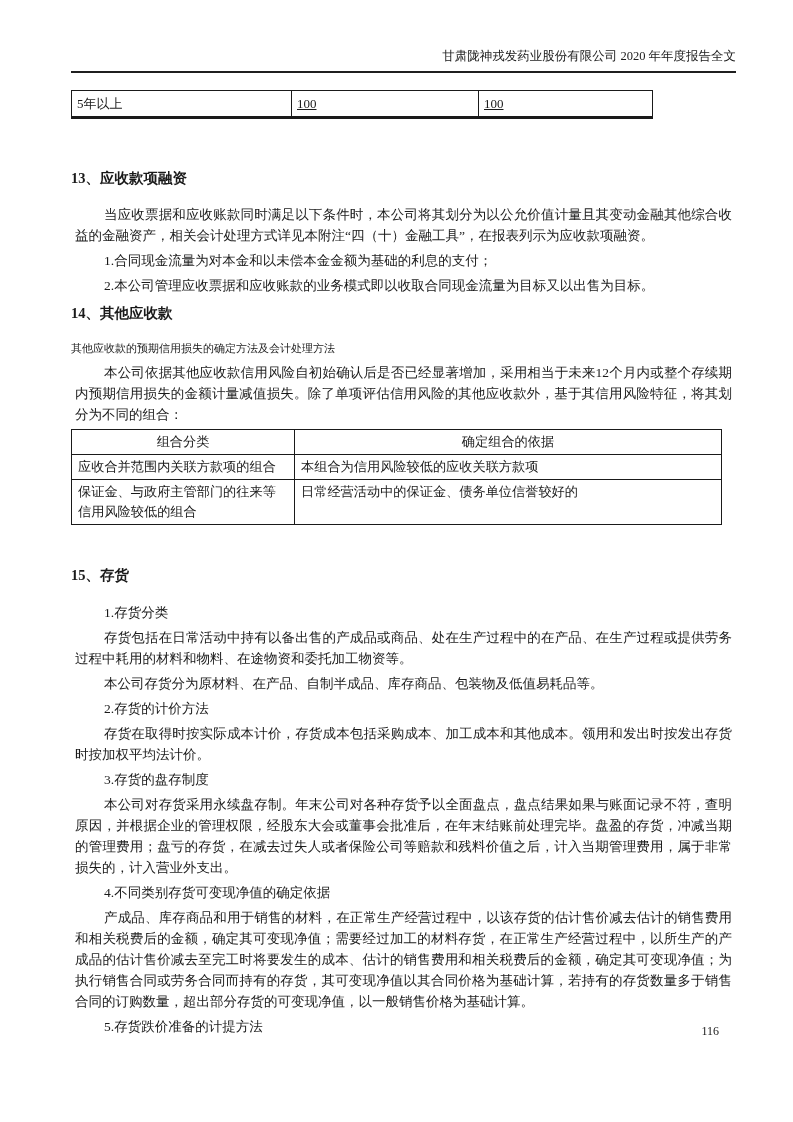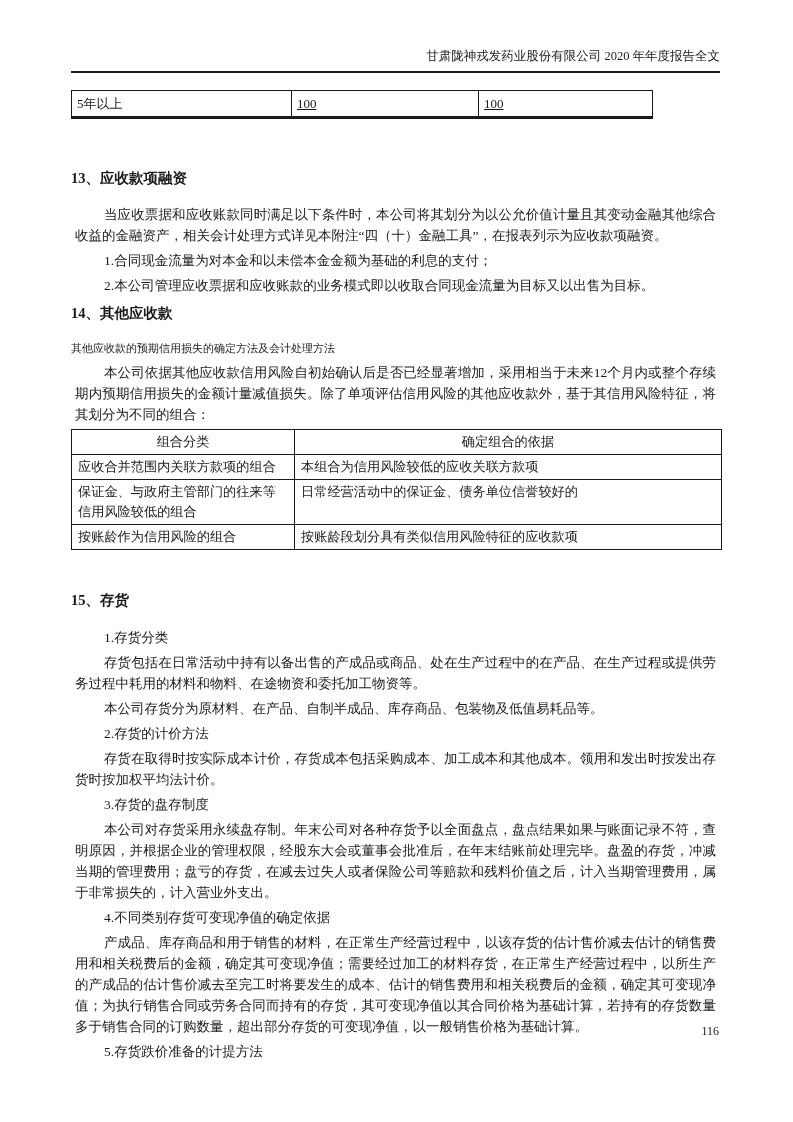--- a/index.html
+++ b/index.html
@@ -1,18 +1,18 @@
 <!DOCTYPE html>
 <html><head>
 <meta charset="utf-8">
 <style>
   html,body { margin:0; padding:0; background:#ffffff; }
   .page {
     width:793px; height:1122px; background:#ffffff; position:relative;
-    box-sizing:border-box; padding:0 73px 0 71px;
+    box-sizing:border-box; padding:0 57px 0 71px;
     font-family:"Liberation Serif","DejaVu Serif",serif;
     color:#1a1a1a; overflow:hidden;
   }
   .doc-header {
     padding-top:48px; padding-bottom:7px; text-align:right;
     font-size:12.5px; line-height:16px;
     border-bottom:2px solid #1f1f1f;
   }
   table { border-collapse:collapse; table-layout:fixed; }
   .tbl1 { width:581px; margin-top:17px; font-size:13px; border-bottom:3px solid #1a1a1a; }
@@ -77,24 +77,20 @@
         <th>确定组合的依据</th>
       </tr>
       <tr>
         <td>应收合并范围内关联方款项的组合</td>
         <td>本组合为信用风险较低的应收关联方款项</td>
       </tr>
       <tr>
         <td>保证金、与政府主管部门的往来等信用风险较低的组合</td>
         <td>日常经营活动中的保证金、债务单位信誉较好的</td>
       </tr>
-      <tr>
-        <td>按账龄作为信用风险的组合</td>
-        <td>按账龄段划分具有类似信用风险特征的应收款项</td>
-      </tr>
     </tbody>
   </table>
 
   <h2 class="sec-heading mt-sec15">15、存货</h2>
   <p class="para indent mt-para15">1.存货分类</p>
   <p class="para indent">存货包括在日常活动中持有以备出售的产成品或商品、处在生产过程中的在产品、在生产过程或提供劳务过程中耗用的材料和物料、在途物资和委托加工物资等。</p>
   <p class="para indent">本公司存货分为原材料、在产品、自制半成品、库存商品、包装物及低值易耗品等。</p>
   <p class="para indent">2.存货的计价方法</p>
   <p class="para indent">存货在取得时按实际成本计价，存货成本包括采购成本、加工成本和其他成本。领用和发出时按发出存货时按加权平均法计价。</p>
   <p class="para indent">3.存货的盘存制度</p>

